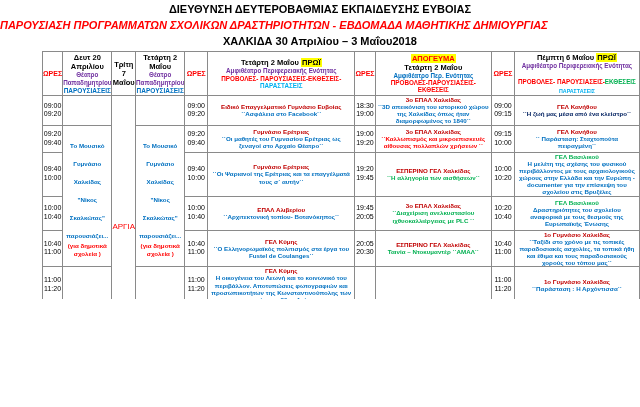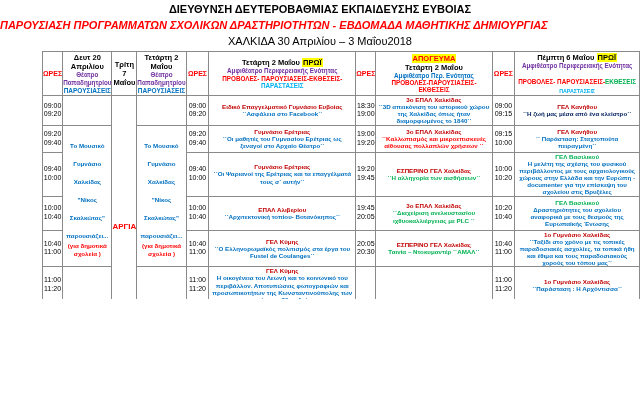--- a/index.html
+++ b/index.html
@@ -3,41 +3,41 @@
 <meta charset="utf-8">
 <style>
   html,body{margin:0;padding:0;background:#fff;}
   .page{position:relative;width:640px;height:299px;background:#fff;overflow:hidden;
         font-family:"Liberation Sans",sans-serif;}
   .h1{position:absolute;top:3px;left:0;right:0;text-align:center;
       font-size:11px;font-weight:bold;color:#000;}
   .h2{position:absolute;top:19px;left:0;right:0;
       font-size:11px;font-weight:bold;color:#FF0000;font-style:italic;}
   .h3{position:absolute;top:35px;left:0;right:0;text-align:center;
-      font-size:11px;font-weight:normal;color:#000;}
+      font-size:11px;font-weight:bold;color:#000;}
   table.sched{position:absolute;left:42px;top:51px;border-collapse:collapse;table-layout:fixed;}
   table.sched td{border:1px solid #8a8a8a;padding:0;vertical-align:middle;
       text-align:center;overflow:hidden;}
   .hours{color:#FF0000;font-weight:bold;font-size:7px;}
   .dh{font-size:7.5px;font-weight:bold;color:#000;line-height:1.2;}
   .venue{font-size:6.3px;font-weight:bold;color:#7030A0;line-height:1.2;}
   .venueb{font-size:6.3px;font-weight:bold;color:#0070C0;line-height:1.2;}
   .kindb{font-size:6.5px;font-weight:bold;color:#0070C0;}
   .kindr{font-size:6.3px;font-weight:bold;color:#FF0000;}
   .kindg{font-size:6.3px;font-weight:bold;color:#00B050;}
   .kindc{font-size:6.3px;font-weight:bold;color:#00B0F0;}
   .sm{font-size:5.3px;}
   .hl{background:#FFFF00;color:#000;font-weight:bold;padding:0 1px;}
   .hlred{color:#FF0000;margin-top:24px;}
   .tm{font-size:7px;color:#000;line-height:1.25;}
   .tmsm{font-size:5.5px;color:#000;line-height:1.2;}
   .ev{padding:0 2px !important;}
   .sch{font-size:6.2px;font-weight:bold;color:#C00000;line-height:1.15;}
   .ttl{font-size:6.2px;font-weight:bold;color:#0070C0;line-height:1.15;}
-  .argia{color:#FF0000;font-weight:bold;font-size:8px;}
+  .argia{color:#FF0000;font-weight:normal;font-size:8px;}
   .music{padding:0 2px !important;}
   .mtext{font-size:6.2px;font-weight:bold;color:#0070C0;line-height:1.2;}
   .mnote{font-size:6.2px;font-weight:bold;color:#FF0000;line-height:1.2;}
   .ekbox{position:absolute;left:270px;top:354px;width:366px;height:49px;background:#fff;
       border:1px solid #00B0F0;border-radius:2px;z-index:5;text-align:center;padding-top:1px;}
   .ektitle{font-size:8.5px;font-weight:bold;color:#000;}
   .ekline{font-size:5.8px;font-weight:bold;line-height:1.45;}
   .footer{position:absolute;left:14px;top:395px;font-size:8px;font-weight:bold;color:#C00000;}
 </style>
 </head>

